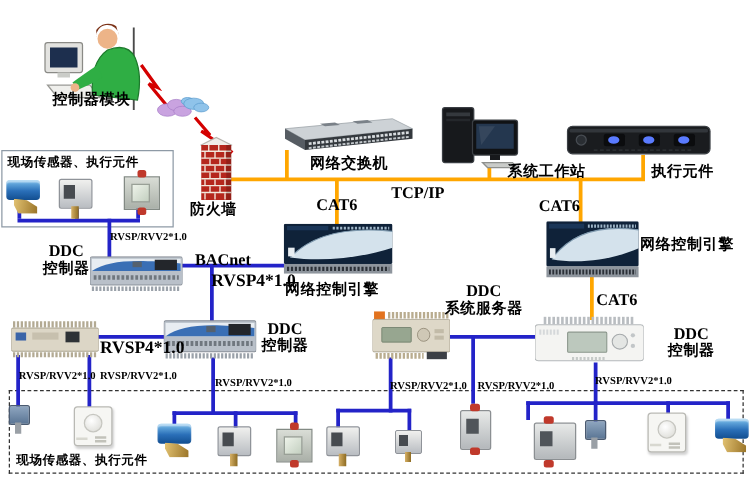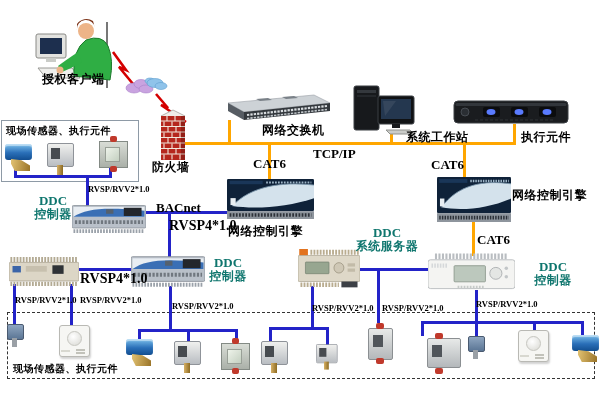--- a/index.html
+++ b/index.html
@@ -13,21 +13,21 @@
   .w{position:absolute;}
   .o{background:#FFA600;}
   .b{background:#2323C8;}
   
   .lbl{position:absolute;font-weight:bold;color:#000;white-space:nowrap;line-height:1;}
   .cn{font-size:12px;letter-spacing:.5px;}
   .cns{font-size:10px;letter-spacing:.5px;}
   .en{font-size:13px;}
   .en2{font-size:14px;}
   .sm{font-size:8.5px;text-align:center;}
-  .devlbl{position:absolute;font-weight:bold;color:#0f766e;text-align:center;line-height:1.08;}
+  .devlbl{position:absolute;font-weight:bold;color:#000000;text-align:center;line-height:1.08;}
   .devlbl span{display:block;white-space:nowrap;}
   .devlbl .a{font-size:13px;}
   .devlbl .c{font-size:12px;letter-spacing:.5px;}
   
   .sens{position:absolute;}
   .sv{width:31px;height:29px;}
   .sv::before{content:'';position:absolute;left:1px;top:0;width:27px;height:16px;border-radius:3px;
     background:linear-gradient(180deg,#7cc0ec 0%,#2a6fb8 55%,#124e90 100%);box-shadow:inset 0 2px 1px rgba(255,255,255,.5);}
   .sv::after{content:'';position:absolute;left:7px;top:15px;width:19px;height:12px;
     background:linear-gradient(100deg,#e2c272,#9a7428);clip-path:polygon(0 0,55% 10%,100% 55%,100% 100%,20% 100%,0 40%);}
@@ -256,23 +256,23 @@
   <div class="sens sp" style="left:174px;top:341px"></div>
   <div class="sens sf" style="left:221px;top:343px"></div>
   <div class="sens sp" style="left:261px;top:341px"></div>
   <div class="sens sp spm" style="left:316px;top:344px"></div>
   <div class="sens sr" style="left:368px;top:328px"></div>
   <div class="sens sr sr2" style="left:427px;top:338px"></div>
   <div class="sens sb" style="left:468px;top:336px"></div>
   <div class="sens st" style="left:518px;top:330px"></div>
   <div class="sens sv" style="left:571px;top:335px"></div>
 
-  <div class="lbl cn" style="left:42px;top:73px">授权客户端</div>
+  <div class="lbl cn" style="left:42px;top:73px">控制器模块</div>
   <div class="lbl cn" style="left:152px;top:161px">防火墙</div>
-  <div class="lbl cn" style="left:262px;top:124px">网络交换机</div>
+  <div class="lbl cn" style="left:248px;top:124px">网络交换机</div>
   <div class="lbl cn" style="left:406px;top:131px">系统工作站</div>
   <div class="lbl cn" style="left:521px;top:131px">执行元件</div>
   <div class="lbl en" style="left:313px;top:147px">TCP/IP</div>
   <div class="lbl en" style="left:253px;top:157px">CAT6</div>
   <div class="lbl en" style="left:431px;top:158px">CAT6</div>
   <div class="lbl en" style="left:477px;top:233px">CAT6</div>
   <div class="lbl cn" style="left:228px;top:225px">网络控制引擎</div>
   <div class="lbl cn" style="left:512px;top:189px">网络控制引擎</div>
   <div class="lbl en" style="left:156px;top:201px">BACnet</div>
   <div class="lbl en2" style="left:169px;top:219px">RVSP4*1.0</div>

